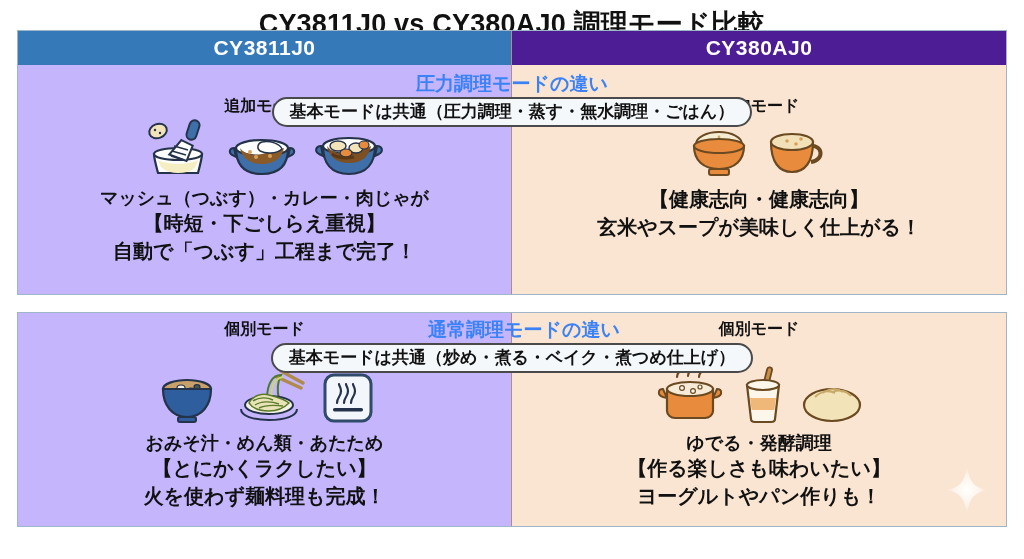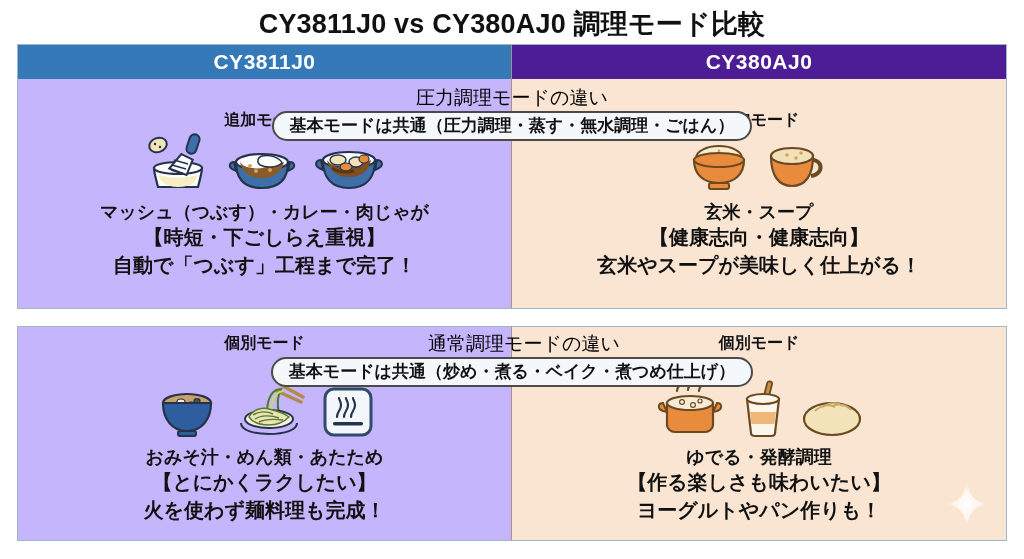--- a/index.html
+++ b/index.html
@@ -18,21 +18,21 @@
 
   
   .page-title {
     text-align: center;
     font-size: 27px;
     font-weight: bold;
     color: #111111;
     letter-spacing: 0.2px;
     line-height: 1;
     padding-top: 11px;
-    height: 44px;
+    height: 30px;
     box-sizing: border-box;
   }
 
   
   .section {
     position: relative;
     margin: 0 17px;
     border: 1px solid #9fb6c8;
     box-sizing: border-box;
   }
@@ -71,22 +71,22 @@
   .col.right .colhead { background: #4c1d95; }
 
   
   .section-heading {
     position: absolute;
     top: 40px;
     left: 0;
     right: 0;
     text-align: center;
     font-size: 19px;
-    font-weight: normal;
-    color: #000000;
+    font-weight: bold;
+    color: #3b82f6;
     z-index: 5;
     pointer-events: none;
   }
   .section.bottom .section-heading { top: 4px; margin-left: 24px; }
 
   
   .pill-wrap {
     position: absolute;
     top: 66px;
     left: 0;
@@ -246,21 +246,20 @@
             <path d="M44 22 C58 20 60 36 46 38" fill="none" stroke="#6b4a22" stroke-width="4"></path>
             <path d="M6 18 L48 18 C48 38 40 48 27 48 C14 48 6 38 6 18 Z" fill="#e98b3c" stroke="#6b4a22" stroke-width="2.2"></path>
             <ellipse cx="27" cy="18" rx="21" ry="8" fill="#f2e0b8" stroke="#6b4a22" stroke-width="2.2"></ellipse>
             <circle cx="22" cy="17" r="1.8" fill="#d9a05b"></circle>
               <circle cx="31" cy="20" r="1.8" fill="#d9a05b"></circle>
               <circle cx="36" cy="15" r="1.8" fill="#d9a05b"></circle>
           </svg>
         </span>
       </div>
       <div class="textblock">
-        <div class="line-items">玄米・スープ</div>
         <div class="line-focus">【健康志向・健康志向】</div>
         <div class="line-benefit">玄米やスープが美味しく仕上がる！</div>
       </div>
     </div>
   </div>
 
   <div class="section-heading">圧力調理モードの違い</div>
   <div class="pill-wrap">
     <div class="pill">基本モードは共通（圧力調理・蒸す・無水調理・ごはん）</div>
   </div>

